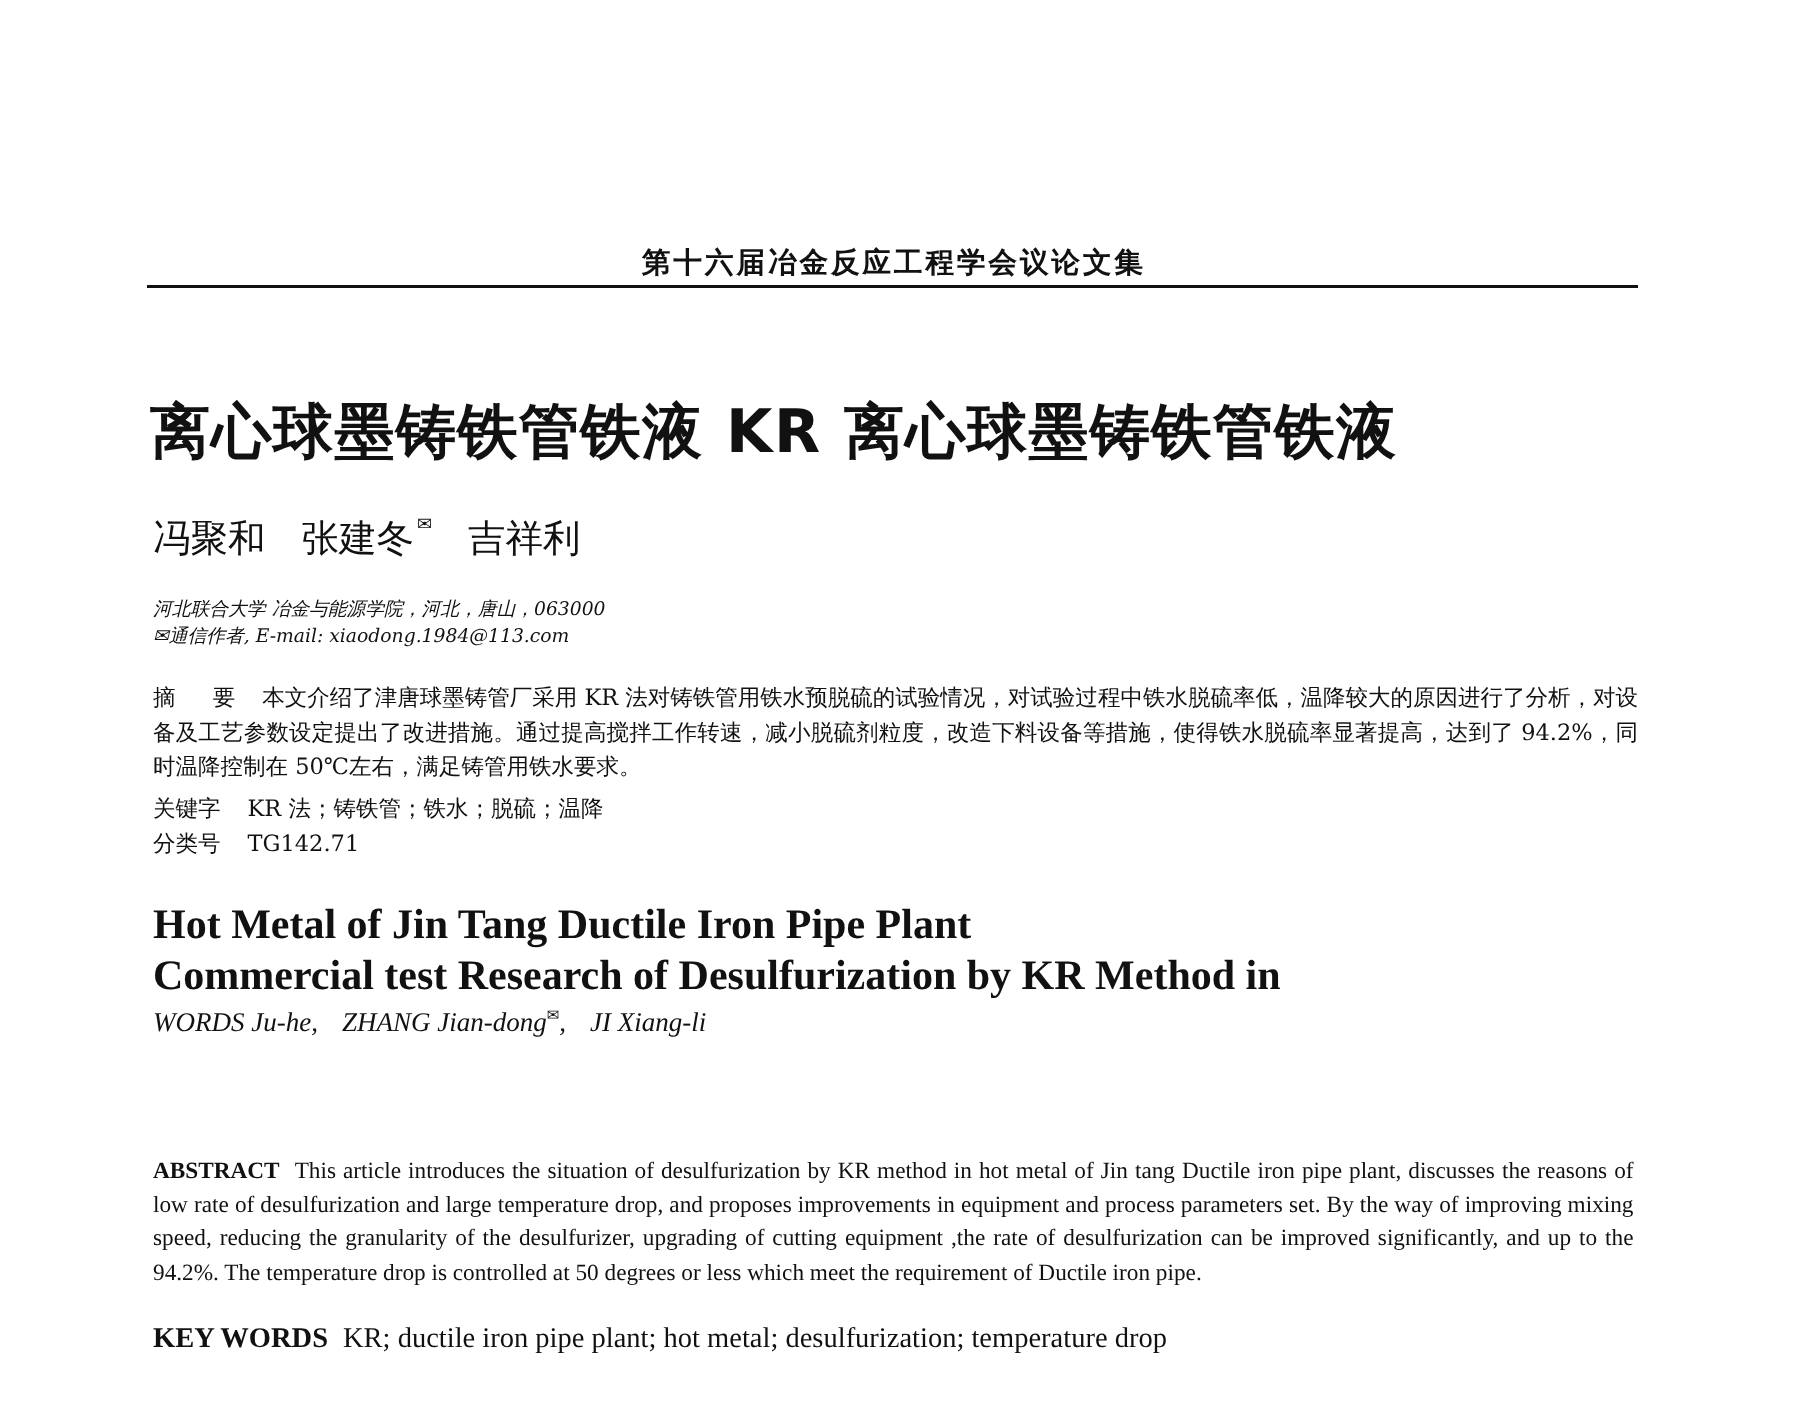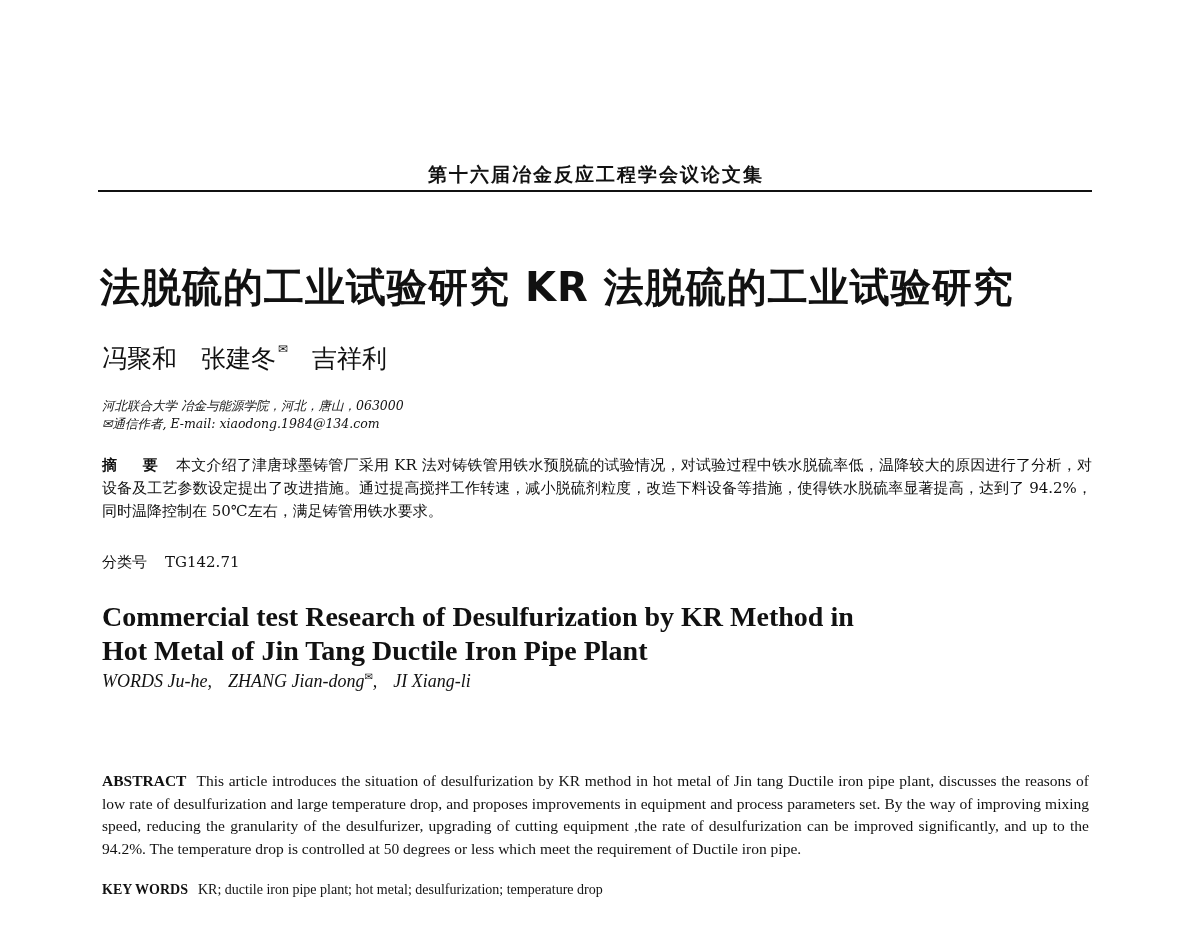--- a/index.html
+++ b/index.html
@@ -28,21 +28,21 @@
   .cn-authors sup { font-size: 12px; vertical-align: top; margin-left: 2px; }
   .cn-aff {
     position: absolute; left: 102px; top: 385px; font-size: 12.5px; line-height: 18px;
     font-family: "DejaVu Serif", serif;
     font-style: italic;
   }
   .cn-abstract {
     position: absolute; left: 102px; top: 442px; width: 990px; font-size: 15px;
     line-height: 23px; text-align: justify; font-family: "DejaVu Serif", serif;
   }
-  .cn-abstract .lbl { font-weight: bold; letter-spacing: 10px; margin-right: 8px; font-family: "DejaVu Sans", sans-serif; }
+  .cn-abstract .lbl { font-weight: normal; letter-spacing: 10px; margin-right: 8px; font-family: "DejaVu Sans", sans-serif; }
   .cn-kw, .cn-class {
     position: absolute; left: 102px; font-size: 15px; font-family: "DejaVu Serif", serif;
   }
   .cn-kw { top: 518px; }
   .cn-class { top: 541px; }
   .cn-kw .lbl, .cn-class .lbl { font-family: "DejaVu Sans", sans-serif; margin-right: 18px; }
   .en-title {
     position: absolute; left: 102px; top: 588px; width: 900px; font-size: 28px; line-height: 34px;
     font-weight: bold; font-family: "Liberation Serif", serif;
   }
@@ -55,59 +55,62 @@
   .en-aff {
     position: absolute; left: 102px; top: 694px; font-size: 12.5px; line-height: 17px;
     font-family: "Liberation Serif", serif;
   }
   .en-abstract {
     position: absolute; left: 102px; top: 758px; width: 987px; font-size: 15.5px; line-height: 22.5px;
     text-align: justify; font-family: "Liberation Serif", serif;
   }
   .en-abstract .lbl { font-weight: bold; margin-right: 10px; }
   .en-kw {
-    position: absolute; left: 102px; top: 870px; font-size: 14px; font-family: "Liberation Serif", serif;
+    position: absolute; left: 102px; top: 870px; font-size: 19px; font-family: "Liberation Serif", serif;
   }
   .en-kw .lbl { font-weight: bold; margin-right: 10px; }
   .body-text {
     position: absolute; left: 145px; top: 925px; width: 950px; font-size: 15px;
     font-family: "DejaVu Serif", serif; white-space: nowrap; overflow: hidden; height: 12px;
     line-height: 22px; color: #222;
   }
 </style>
 </head>
 <body>
 
 <div class="page">
 
   <div class="running-head">第十六届冶金反应工程学会议论文集</div>
   <div class="head-rule"></div>
 
-  <div class="cn-title">法脱硫的工业试验研究 KR 法脱硫的工业试验研究</div>
+  <div class="cn-title">离心球墨铸铁管铁液 KR 离心球墨铸铁管铁液</div>
 
   <div class="cn-authors">
     <span>冯聚和</span><span class="sep"></span><span>张建冬</span><sup>✉</sup><span class="sep"></span><span>吉祥利</span>
   </div>
 
   <div class="cn-aff">
     <div>河北联合大学 冶金与能源学院，河北，唐山，063000</div>
-    <div>✉通信作者, E-mail: xiaodong.1984@134.com</div>
+    <div>✉通信作者, E-mail: xiaodong.1984@113.com</div>
   </div>
 
   <div class="cn-abstract">
     <span class="lbl">摘 要</span><span>本文介绍了津唐球墨铸管厂采用 KR 法对铸铁管用铁水预脱硫的试验情况，对试验过程中铁水脱硫率低，温降较大的原因进行了分析，对设备及工艺参数设定提出了改进措施。通过提高搅拌工作转速，减小脱硫剂粒度，改造下料设备等措施，使得铁水脱硫率显著提高，达到了 94.2%，同时温降控制在 50℃左右，满足铸管用铁水要求。</span>
   </div>
 
+  <div class="cn-kw">
+    <span class="lbl">关键字</span><span>KR 法；铸铁管；铁水；脱硫；温降</span>
+  </div>
   <div class="cn-class">
     <span class="lbl">分类号</span><span>TG142.71</span>
   </div>
 
   <div class="en-title">
+    <div>Hot Metal of Jin Tang Ductile Iron Pipe Plant</div>
     <div>Commercial test Research of Desulfurization by KR Method in</div>
-    <div>Hot Metal of Jin Tang Ductile Iron Pipe Plant</div>
   </div>
 
   <div class="en-authors">
     <span>WORDS Ju-he,</span><span class="gap"></span><span>ZHANG Jian-dong</span><sup>✉</sup><span>,</span><span class="gap"></span><span>JI Xiang-li</span>
   </div>
 
   <div class="en-aff">
   </div>
 
   <div class="en-abstract">

